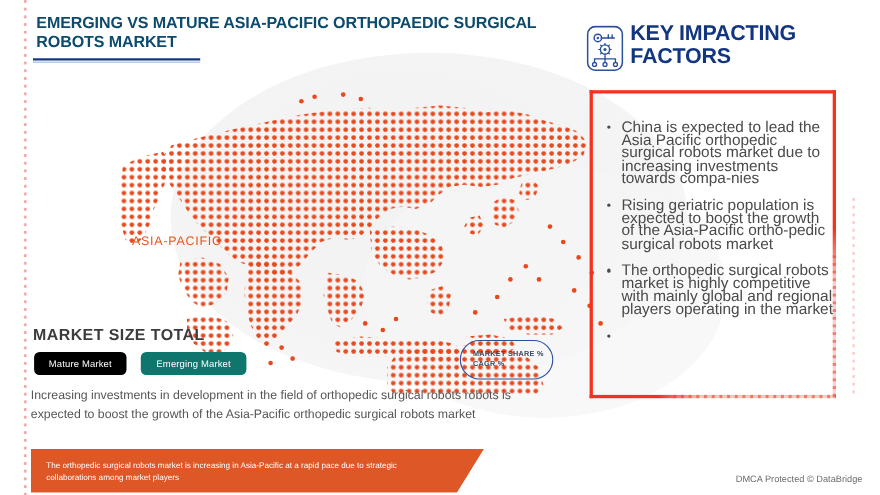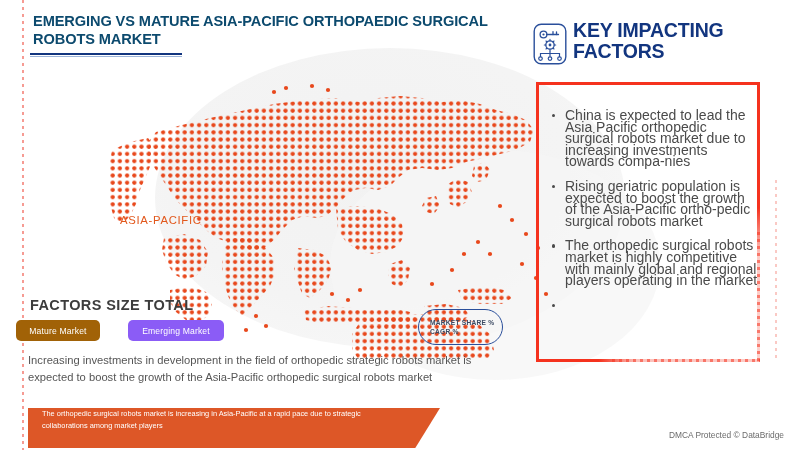--- a/index.html
+++ b/index.html
@@ -97,22 +97,22 @@
   }
   .pill{
     position:absolute;
     height:21px;
     border-radius:5px;
     color:#ffffff;
     font-size:8.6px;
     display:flex;align-items:center;justify-content:center;
     letter-spacing:.15px;
   }
-  #pill-mature{left:16px;top:320px;width:84px;background:#a16207;}
-  #pill-emerging{left:128px;top:320px;width:96px;background:#8b5cf6;}
+  #pill-mature{left:31px;top:320px;width:84px;background:#000000;}
+  #pill-emerging{left:128px;top:320px;width:96px;background:#0f766e;}
 
   
   #share-badge{
     position:absolute;left:418px;top:309px;
     width:85px;height:36px;
     border:1px solid #2a4f9b;
     border-radius:18px;
     box-sizing:border-box;
     display:flex;flex-direction:column;
     justify-content:center;
@@ -132,21 +132,21 @@
     font-size:11.2px;line-height:17px;
     color:#555555;
   }
 
   
   #banner{
     position:absolute;left:28px;top:408px;
     width:412px;height:40px;
     background:#dd5727;
     clip-path:polygon(0 0, 100% 0, 94% 100%, 0 100%);
-    display:flex;align-items:flex-start;
+    display:flex;align-items:center;
   }
   #banner-text{
     padding-left:14px;padding-right:42px;
     font-size:7.4px;line-height:11.5px;
     color:#ffffff;
   }
 
   
   #kif-icon{
     position:absolute;left:533px;top:23px;
@@ -310,30 +310,30 @@
     </svg>
   </div>
 
   <div id="headline-block">
     <div class="headline">EMERGING VS MATURE ASIA-PACIFIC ORTHOPAEDIC SURGICAL ROBOTS MARKET</div>
     <div id="title-rule"></div>
   </div>
 
   <div id="region-label">ASIA-PACIFIC</div>
 
-  <div id="mst-title">FACTORS SIZE TOTAL</div>
+  <div id="mst-title">MARKET SIZE TOTAL</div>
   <div class="pill" id="pill-mature">Mature Market</div>
   <div class="pill" id="pill-emerging">Emerging Market</div>
 
   <div id="share-badge">
     <div>MARKET SHARE %</div>
     <div>CAGR %</div>
   </div>
 
-  <div id="desc">Increasing investments in development in the field of orthopedic strategic robots market is expected to boost the growth of the Asia-Pacific orthopedic surgical robots market</div>
+  <div id="desc">Increasing investments in development in the field of orthopedic surgical robots robots is expected to boost the growth of the Asia-Pacific orthopedic surgical robots market</div>
 
   <div id="banner">
     <div id="banner-text">The orthopedic surgical robots market is increasing in Asia-Pacific at a rapid pace due to strategic collaborations among market players</div>
   </div>
 
   <div id="kif-icon">
     <svg viewBox="0 0 34 42" xmlns="http://www.w3.org/2000/svg">
       <rect x="1.2" y="1.2" width="31.6" height="39.6" rx="7" ry="7" fill="#ffffff" stroke="#2a4f9b" stroke-width="1.4"></rect>
       <circle cx="10.5" cy="11.5" r="3.4" fill="none" stroke="#2a4f9b" stroke-width="1.3"></circle>
       <circle cx="10.5" cy="11.5" r="1.1" fill="#2a4f9b"></circle>

